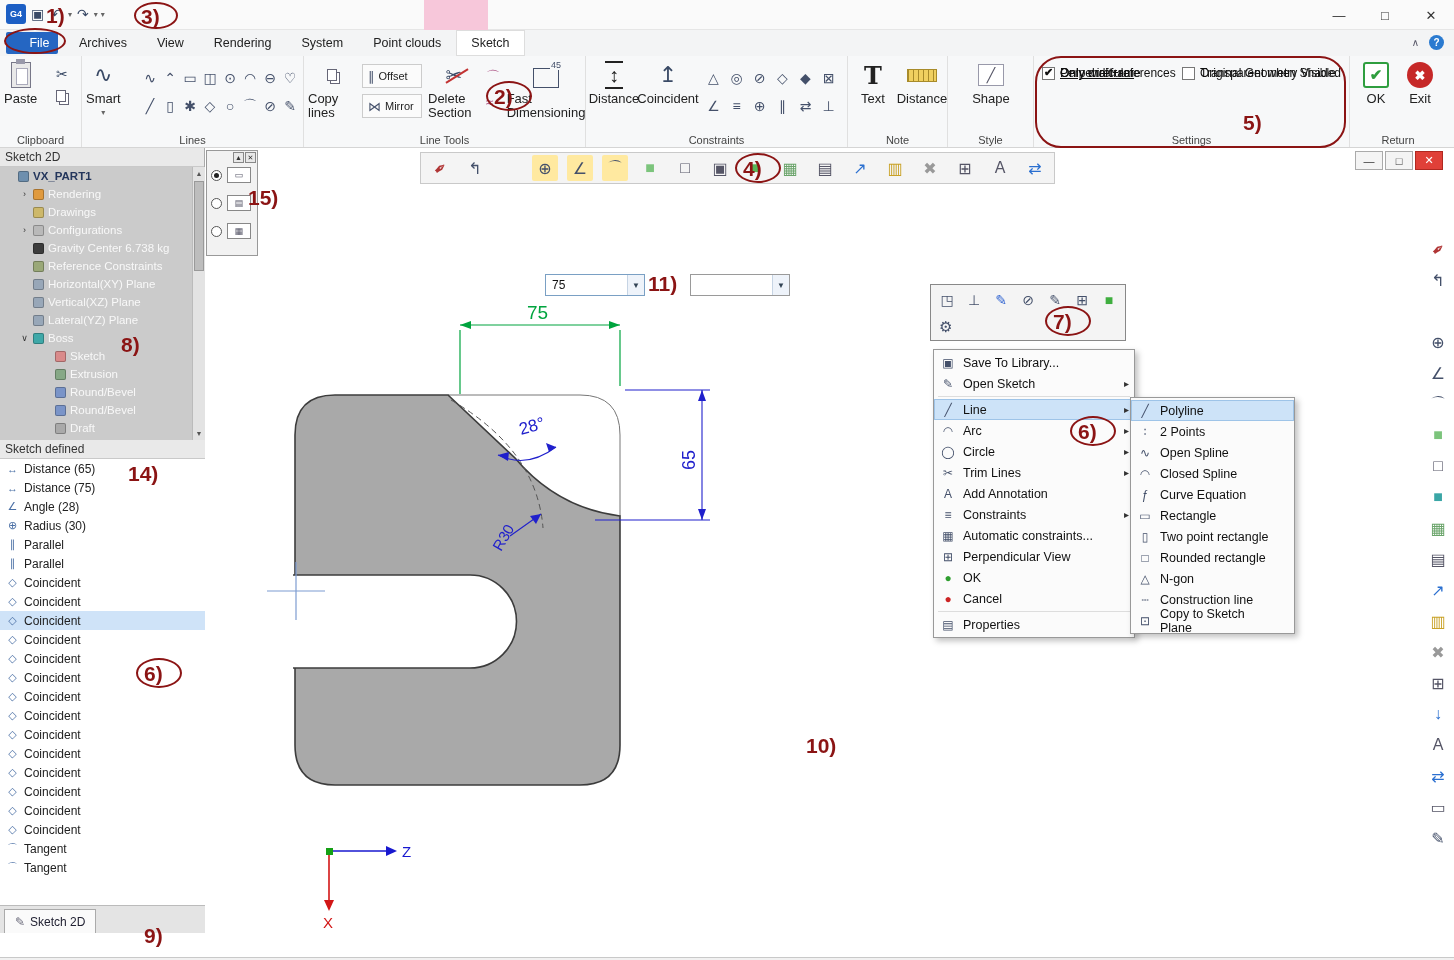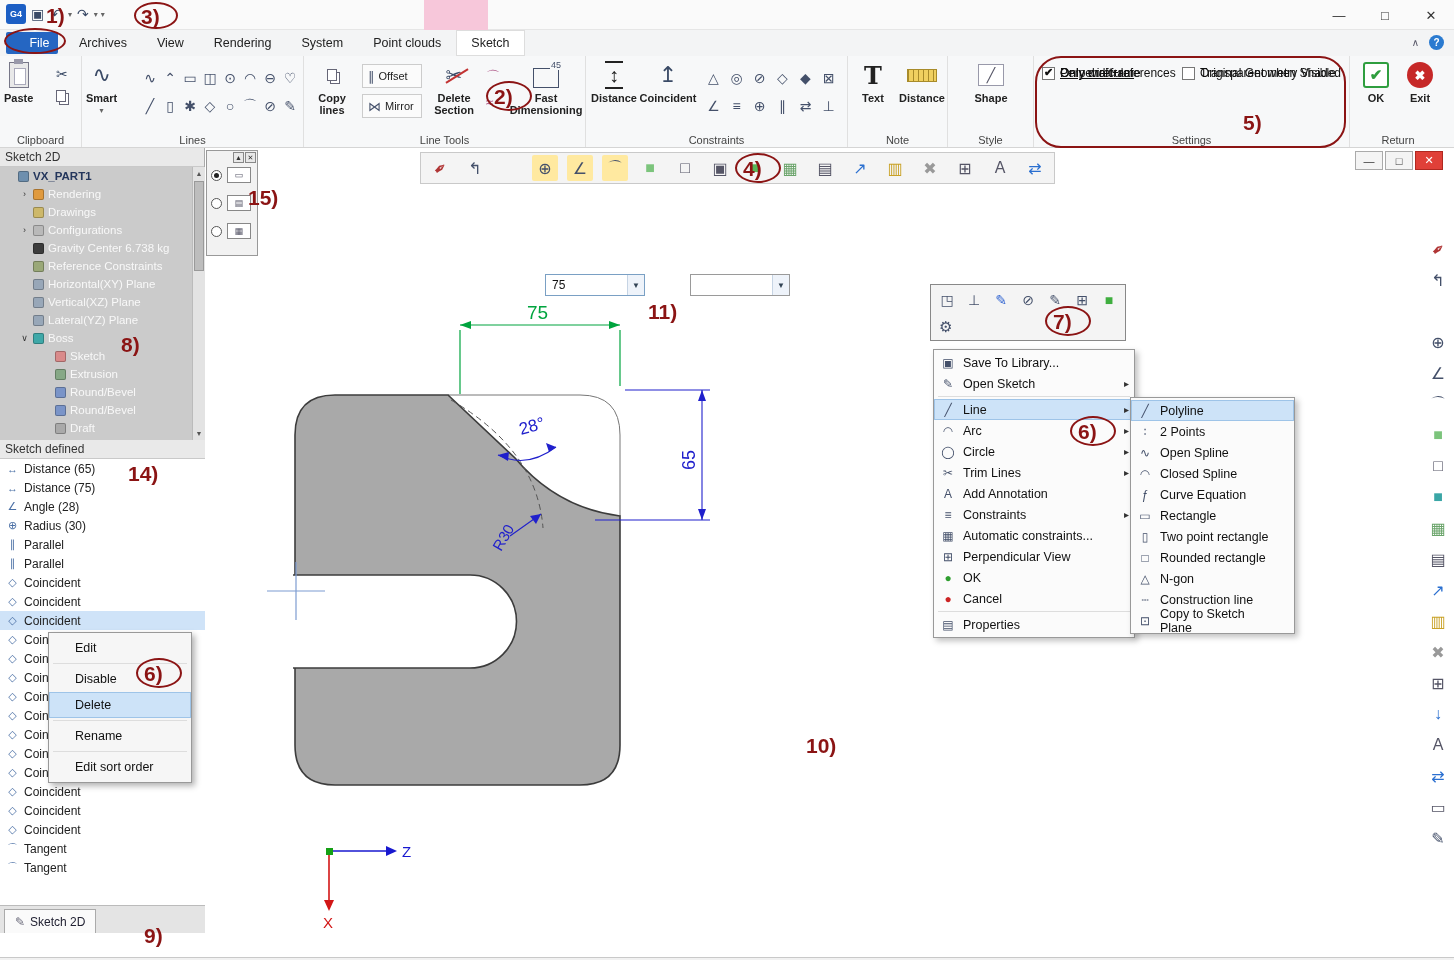--- a/index.html
+++ b/index.html
@@ -30,21 +30,21 @@
 .chev-up{font-size:10px;color:#556;}
 .help-q{width:15px;height:15px;border-radius:50%;background:#2a7ad0;color:#fff;font-size:10px;font-weight:bold;
         display:flex;align-items:center;justify-content:center;}
 
 
 .ribbon{position:absolute;left:0;top:56px;width:100%;height:92px;background:#f7f8f9;border-bottom:1px solid #d5d5d5;}
 .rgroup{position:absolute;top:0;height:100%;border-right:1px solid #e0e0e0;}
 .rlabel{position:absolute;bottom:1px;left:0;width:100%;text-align:center;font-size:11px;color:#444;}
 .bigbtn{position:absolute;top:4px;display:flex;flex-direction:column;align-items:center;gap:2px;}
 .bico{height:30px;display:flex;align-items:center;justify-content:center;font-size:22px;color:#3a4a66;}
-.blab{font-size:11px;text-align:center;line-height:1.1;color:#222;font-weight:bold;}
+.blab{font-size:13px;line-height:1.1;color:#222;}
 .paste-ico{width:20px;height:26px;border:1.5px solid #778;background:#e9e9e9;position:relative;}
 .paste-ico::before{content:"";position:absolute;left:4px;top:-4px;width:9px;height:5px;background:#99a;}
 .paste-ico::after{content:"";position:absolute;left:4px;top:5px;width:10px;height:15px;background:#fff;border:1px solid #aab;}
 .side-ic{position:absolute;display:flex;flex-direction:column;gap:8px;}
 .sic{font-size:14px;color:#3a4a66;}
 .dbl-sq{width:10px;height:12px;border:1px solid #667;background:#fff;box-shadow:3px 3px 0 -1px #fff,3px 3px 0 0 #667;}
 .icon-grid{position:absolute;display:grid;}
 .gi{display:flex;align-items:center;justify-content:center;font-size:14px;color:#44506a;}
 .smallbtn{position:absolute;height:24px;border:1px solid #ccc;background:#fbfbfb;display:flex;align-items:center;
           gap:4px;padding:0 5px;font-size:11px;color:#222;}
@@ -158,21 +158,21 @@
 #an2{left:494px;top:85px;} #ring2{left:486px;top:81px;width:46px;height:30px;}
 #an3{left:141px;top:5px;}  #ring3{left:134px;top:2px;width:44px;height:27px;}
 #an4{left:743px;top:157px;}#ring4{left:735px;top:153px;width:46px;height:30px;}
 #an5{left:1243px;top:111px;}#box5{left:1035px;top:56px;width:311px;height:92px;}
 #an6a{left:144px;top:662px;}#ring6a{left:136px;top:658px;width:46px;height:30px;}
 #an6b{left:1078px;top:420px;}#ring6b{left:1070px;top:416px;width:46px;height:30px;}
 #an7{left:1053px;top:310px;}#ring7{left:1045px;top:306px;width:46px;height:30px;}
 #an8{left:121px;top:333px;}
 #an9{left:144px;top:924px;}
 #an10{left:806px;top:734px;}
-#an11{left:648px;top:272px;margin-top:28px;}
+#an11{left:648px;top:272px;}
 #an14{left:128px;top:462px;}
 #an15{left:248px;top:186px;}
 </style>
 </head>
 <body>
 
 <div id="app">
 
   <div class="titlebar">
     <div class="sketch-hl"></div>
@@ -824,40 +824,20 @@
         <span class="mi">┄</span>
         <span>Construction line</span>
       </div>
         <div class="cmi">
         <span class="mi">⊡</span>
         <span>Copy to Sketch Plane</span>
       </div>
     </div>
   </div>
 
-  <div class="list-menu">
-    <div class="lmi">
-      <span>Edit</span>
-    </div>
-    <div class="msep"></div>
-    <div class="lmi">
-      <span>Disable</span>
-    </div>
-      <div class="lmi hl">
-      <span>Delete</span>
-    </div>
-    <div class="msep"></div>
-    <div class="lmi">
-      <span>Rename</span>
-    </div>
-    <div class="msep"></div>
-    <div class="lmi">
-      <span>Edit sort order</span>
-    </div>
-  </div>
 
   <div class="statusbar">
     <span class="sb-ready">Ready (press F1 for help)</span>
     <span class="sb-sep" style="left:672px;"></span>
     <span class="sb-sep" style="left:1240px;"></span>
     <span class="sb-dx">dx 50.76</span>
     <span class="sb-sep" style="left:1314px;"></span>
     <span class="sb-dy">dy 6.77</span>
     <span class="sb-sep" style="left:1390px;"></span>
   </div>

